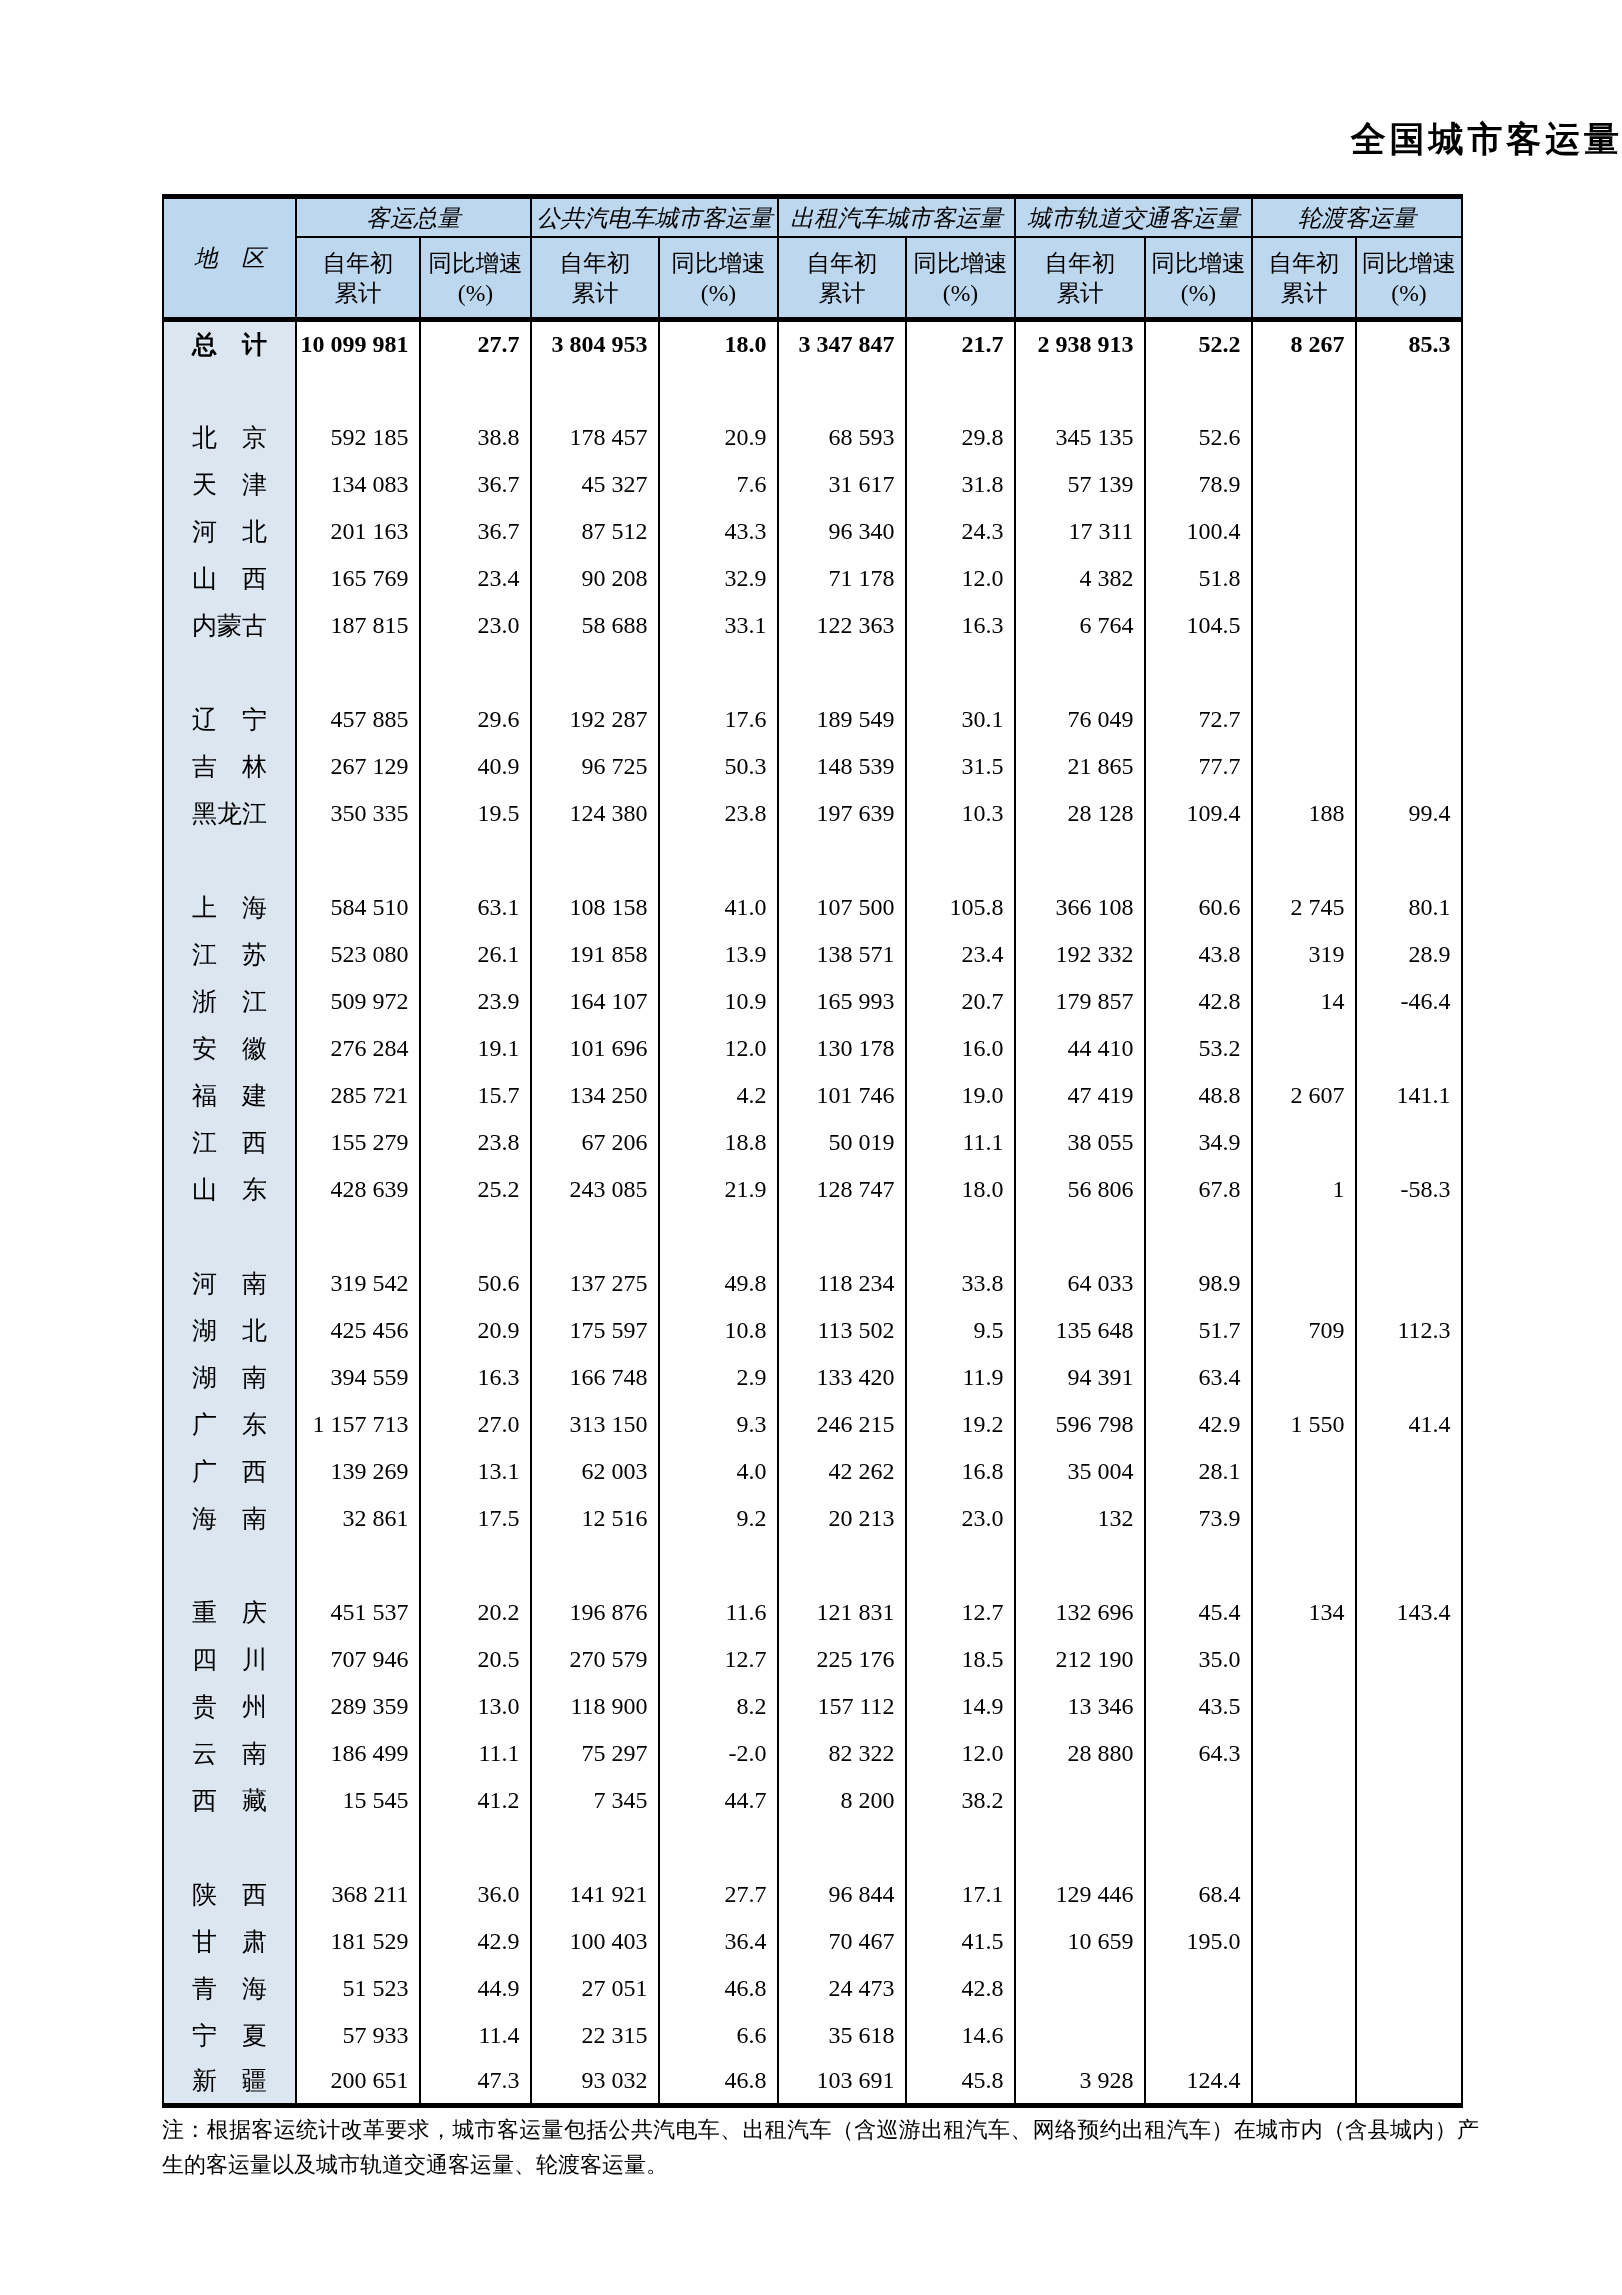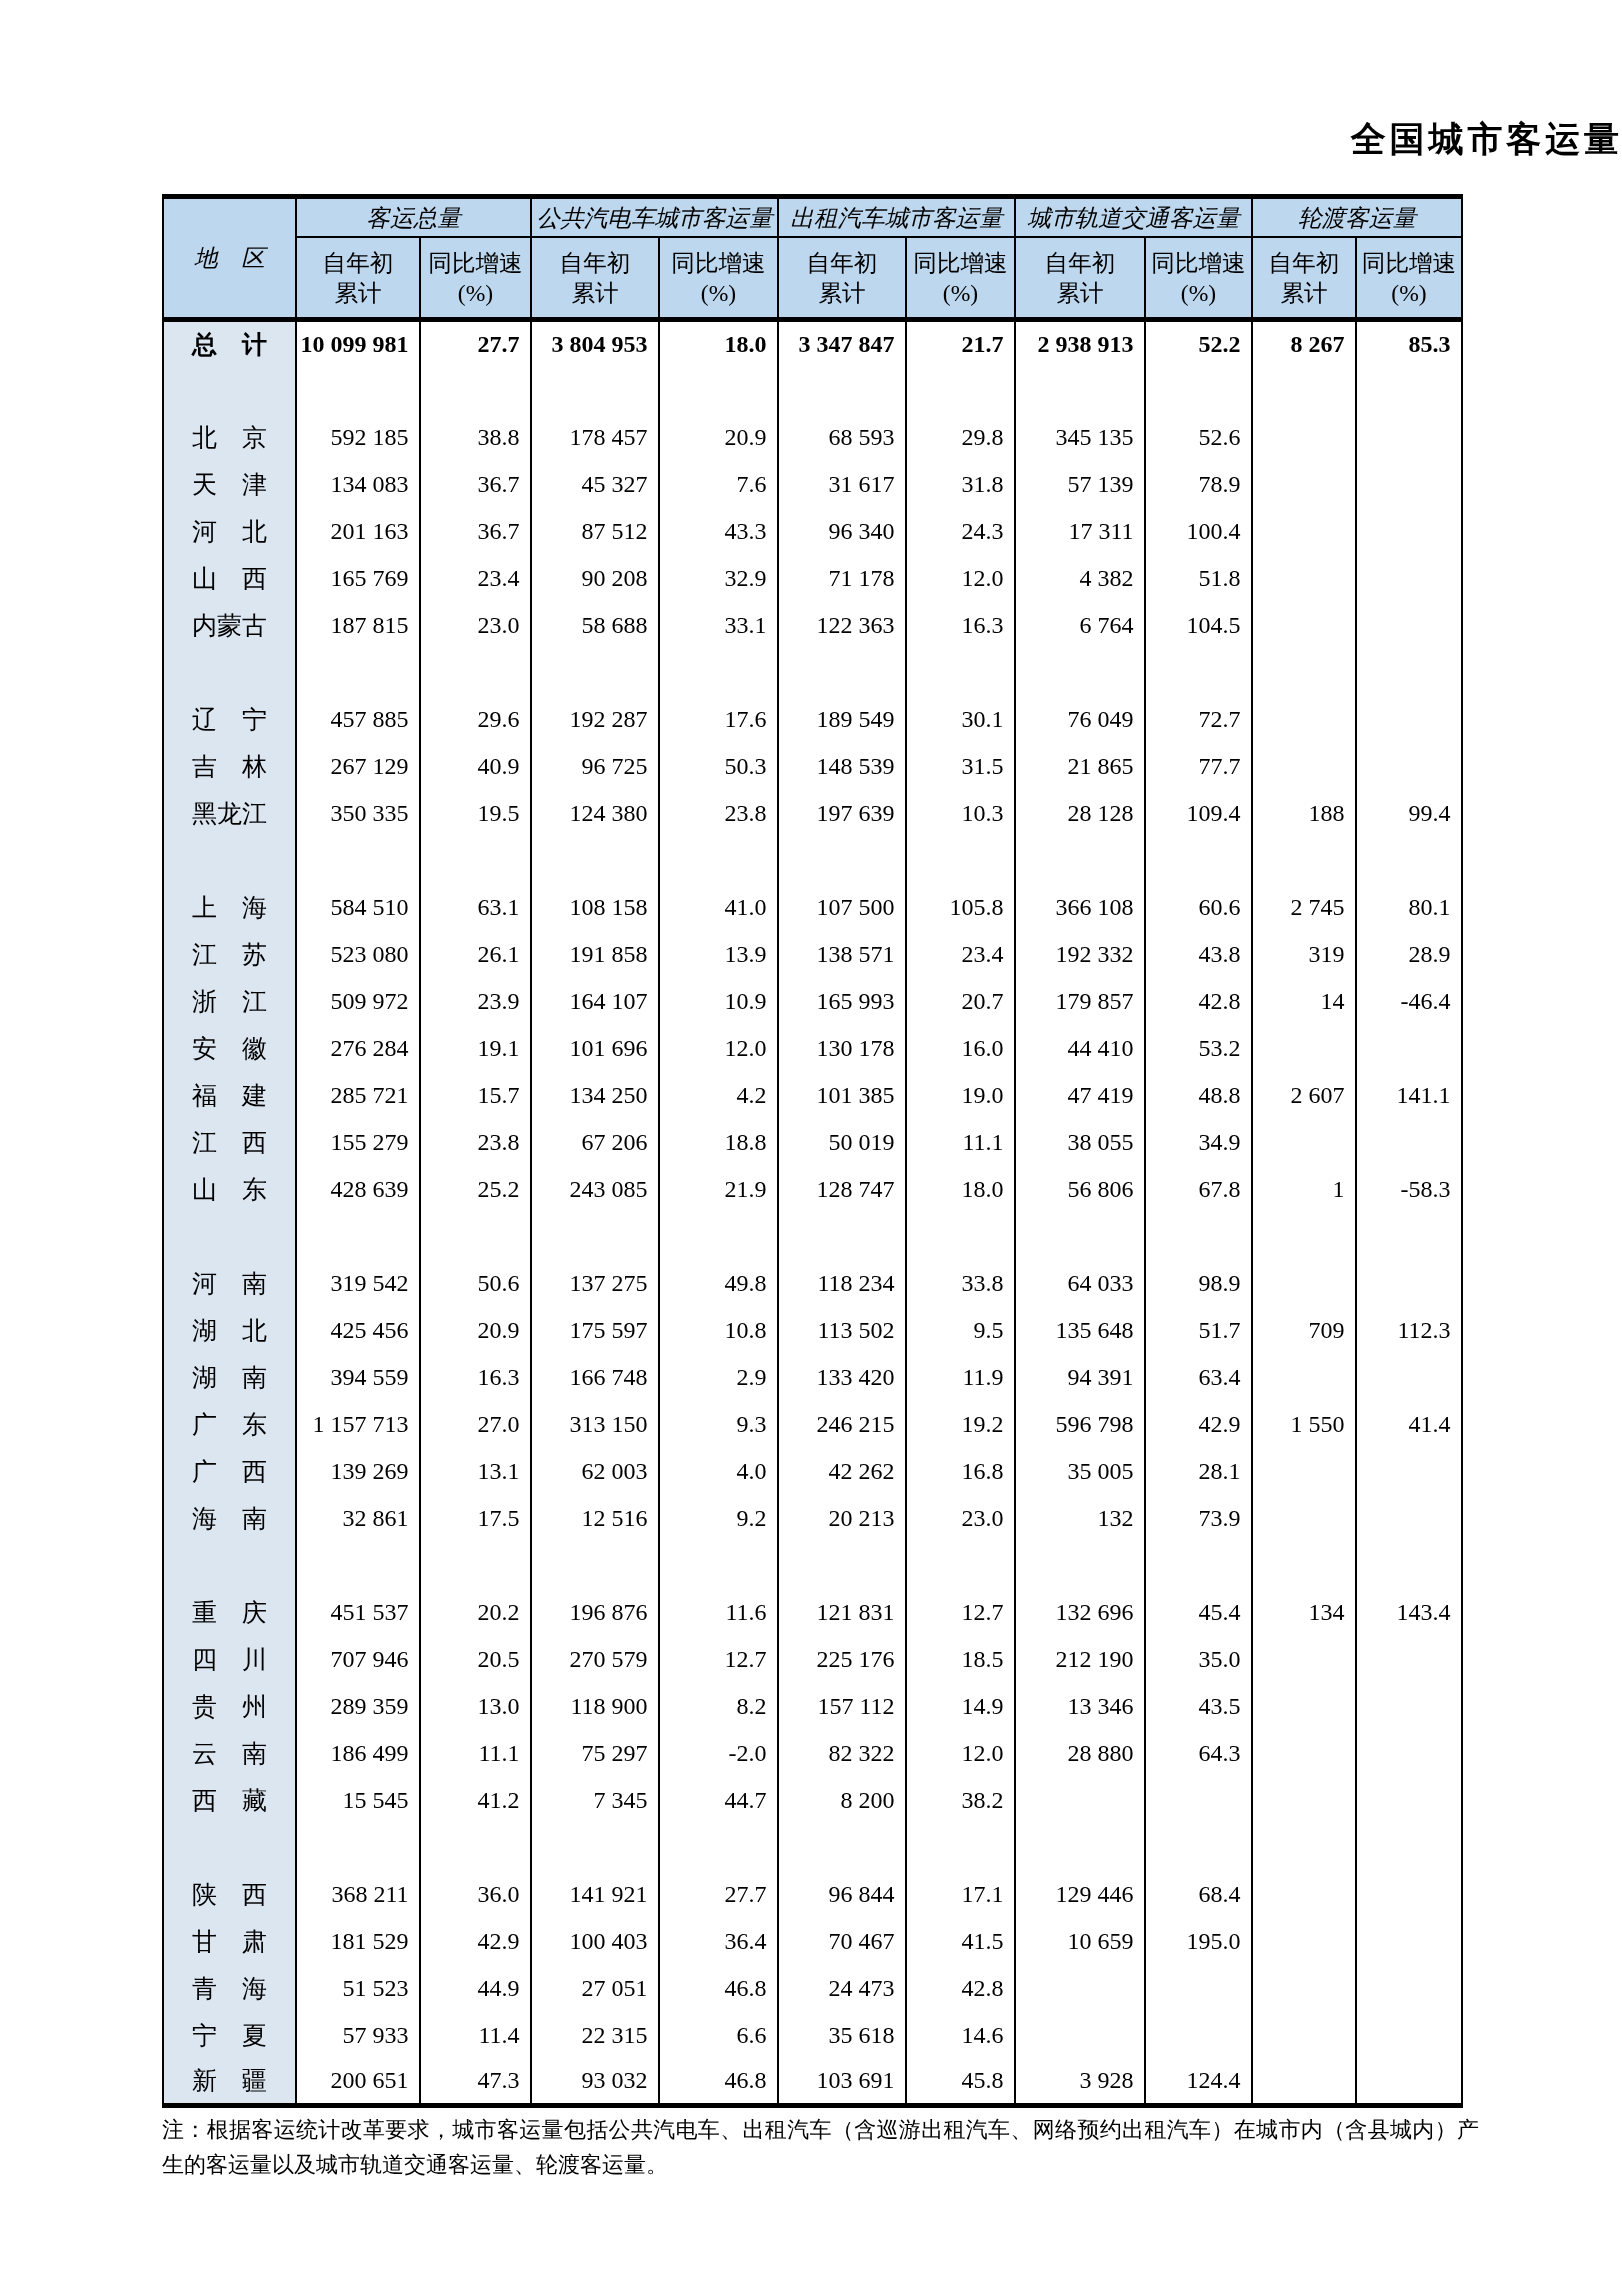--- a/index.html
+++ b/index.html
@@ -341,21 +341,21 @@
           <td class="num">53.2</td>
           <td class="num"></td>
           <td class="num"></td>
         </tr>
         <tr>
           <td class="region">福　建</td>
           <td class="num">285 721</td>
           <td class="num">15.7</td>
           <td class="num">134 250</td>
           <td class="num">4.2</td>
-          <td class="num">101 385</td>
+          <td class="num">101 746</td>
           <td class="num">19.0</td>
           <td class="num">47 419</td>
           <td class="num">48.8</td>
           <td class="num">2 607</td>
           <td class="num">141.1</td>
         </tr>
         <tr>
           <td class="region">江　西</td>
           <td class="num">155 279</td>
           <td class="num">23.8</td>
@@ -447,21 +447,21 @@
           <td class="num">41.4</td>
         </tr>
         <tr>
           <td class="region">广　西</td>
           <td class="num">139 269</td>
           <td class="num">13.1</td>
           <td class="num">62 003</td>
           <td class="num">4.0</td>
           <td class="num">42 262</td>
           <td class="num">16.8</td>
-          <td class="num">35 005</td>
+          <td class="num">35 004</td>
           <td class="num">28.1</td>
           <td class="num"></td>
           <td class="num"></td>
         </tr>
         <tr>
           <td class="region">海　南</td>
           <td class="num">32 861</td>
           <td class="num">17.5</td>
           <td class="num">12 516</td>
           <td class="num">9.2</td>

